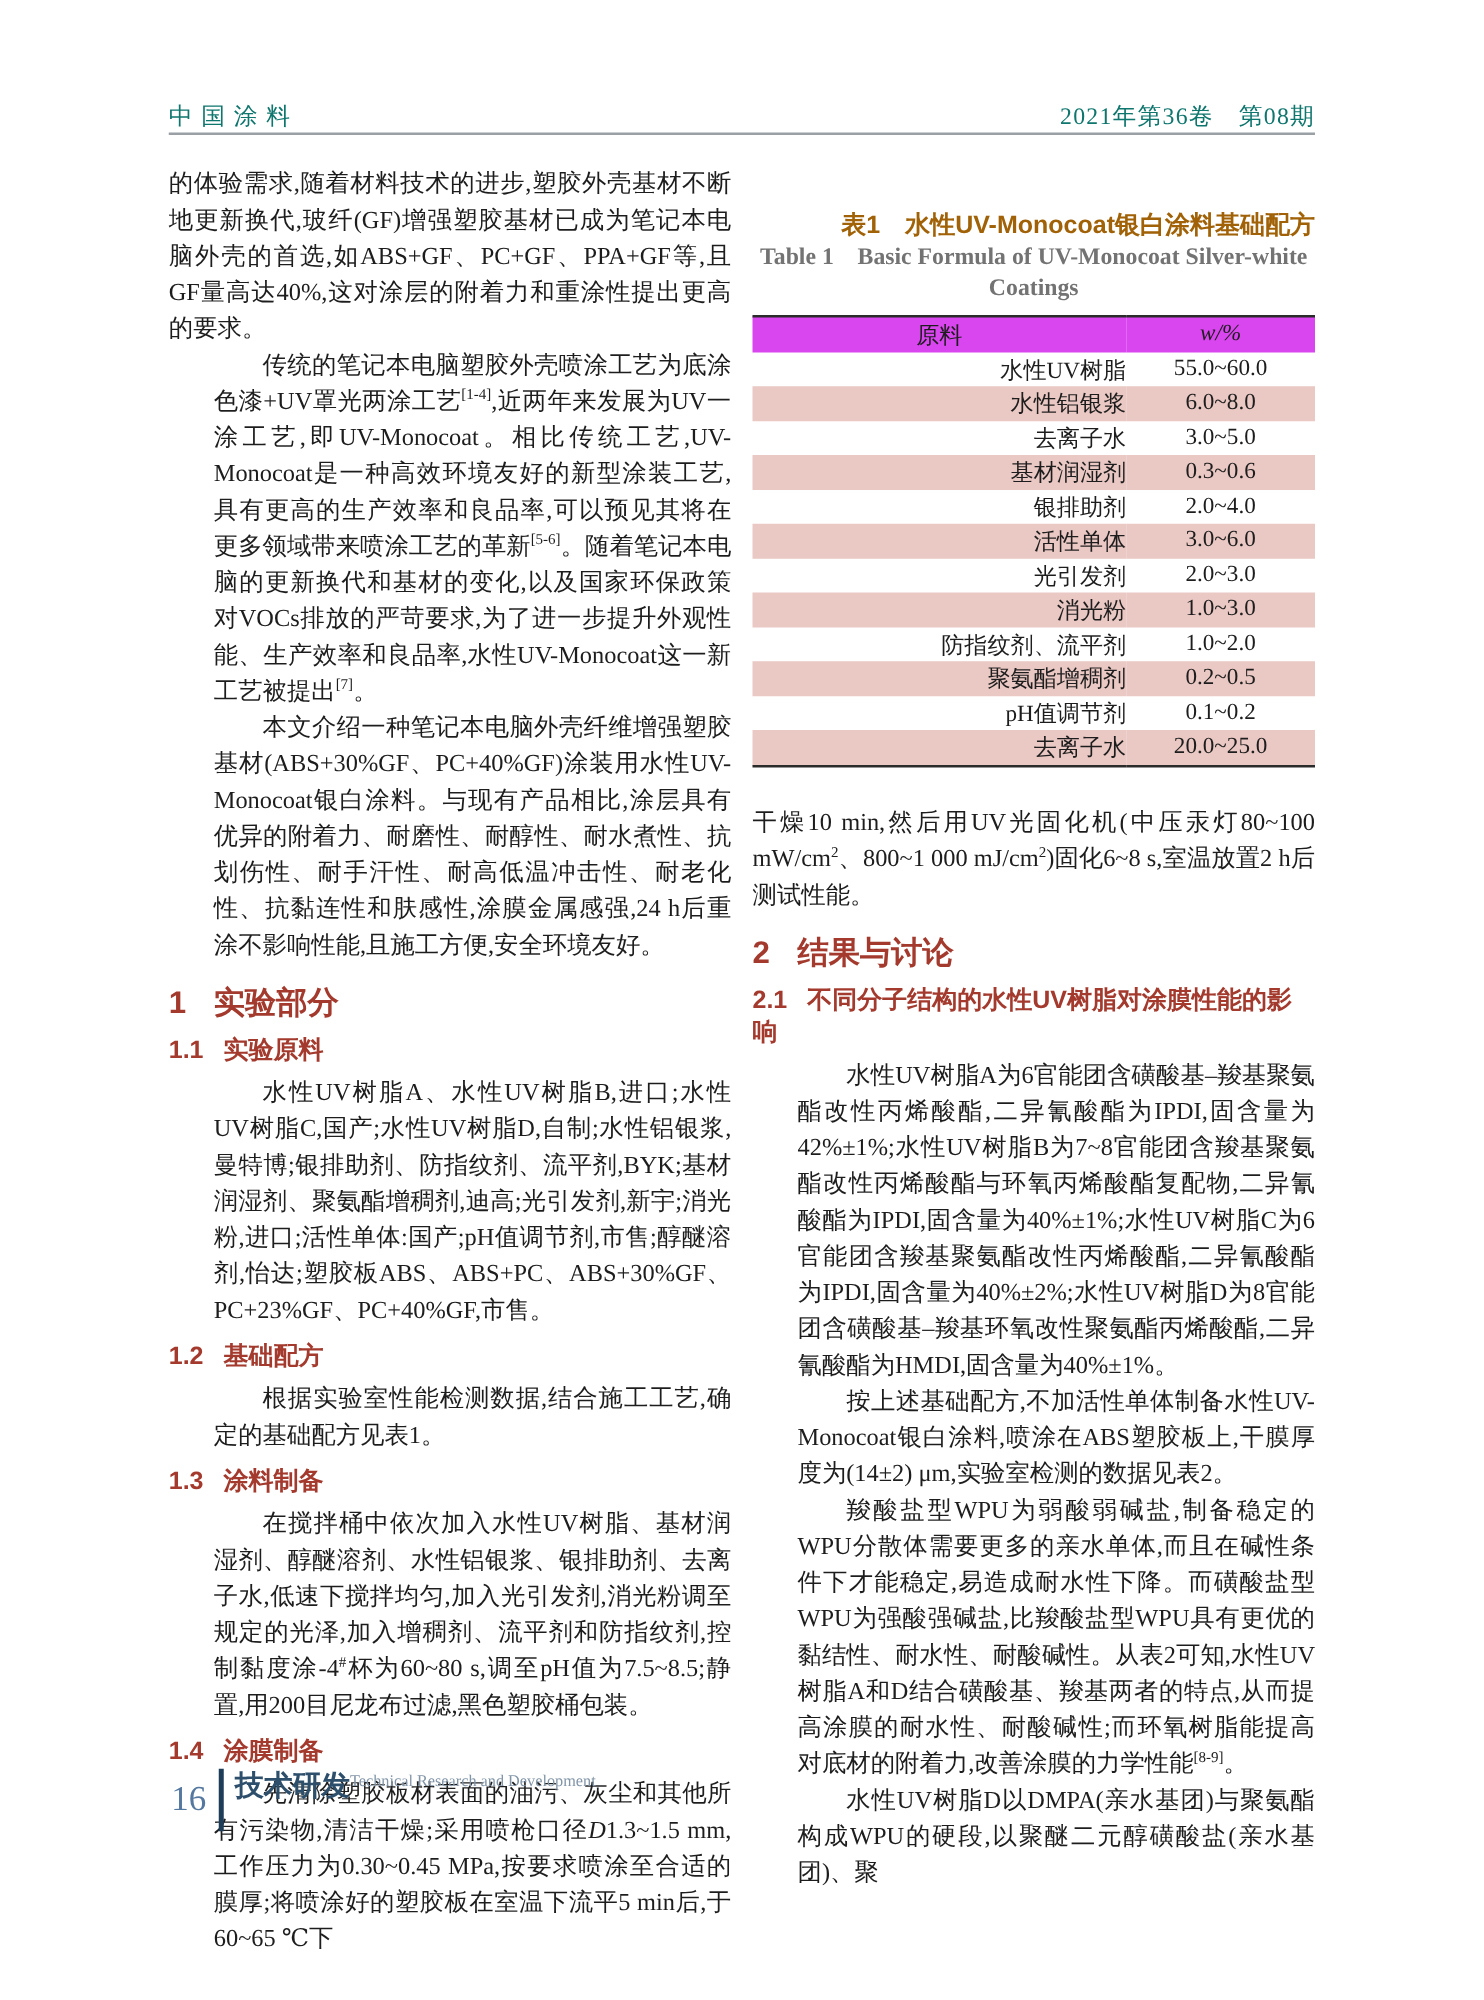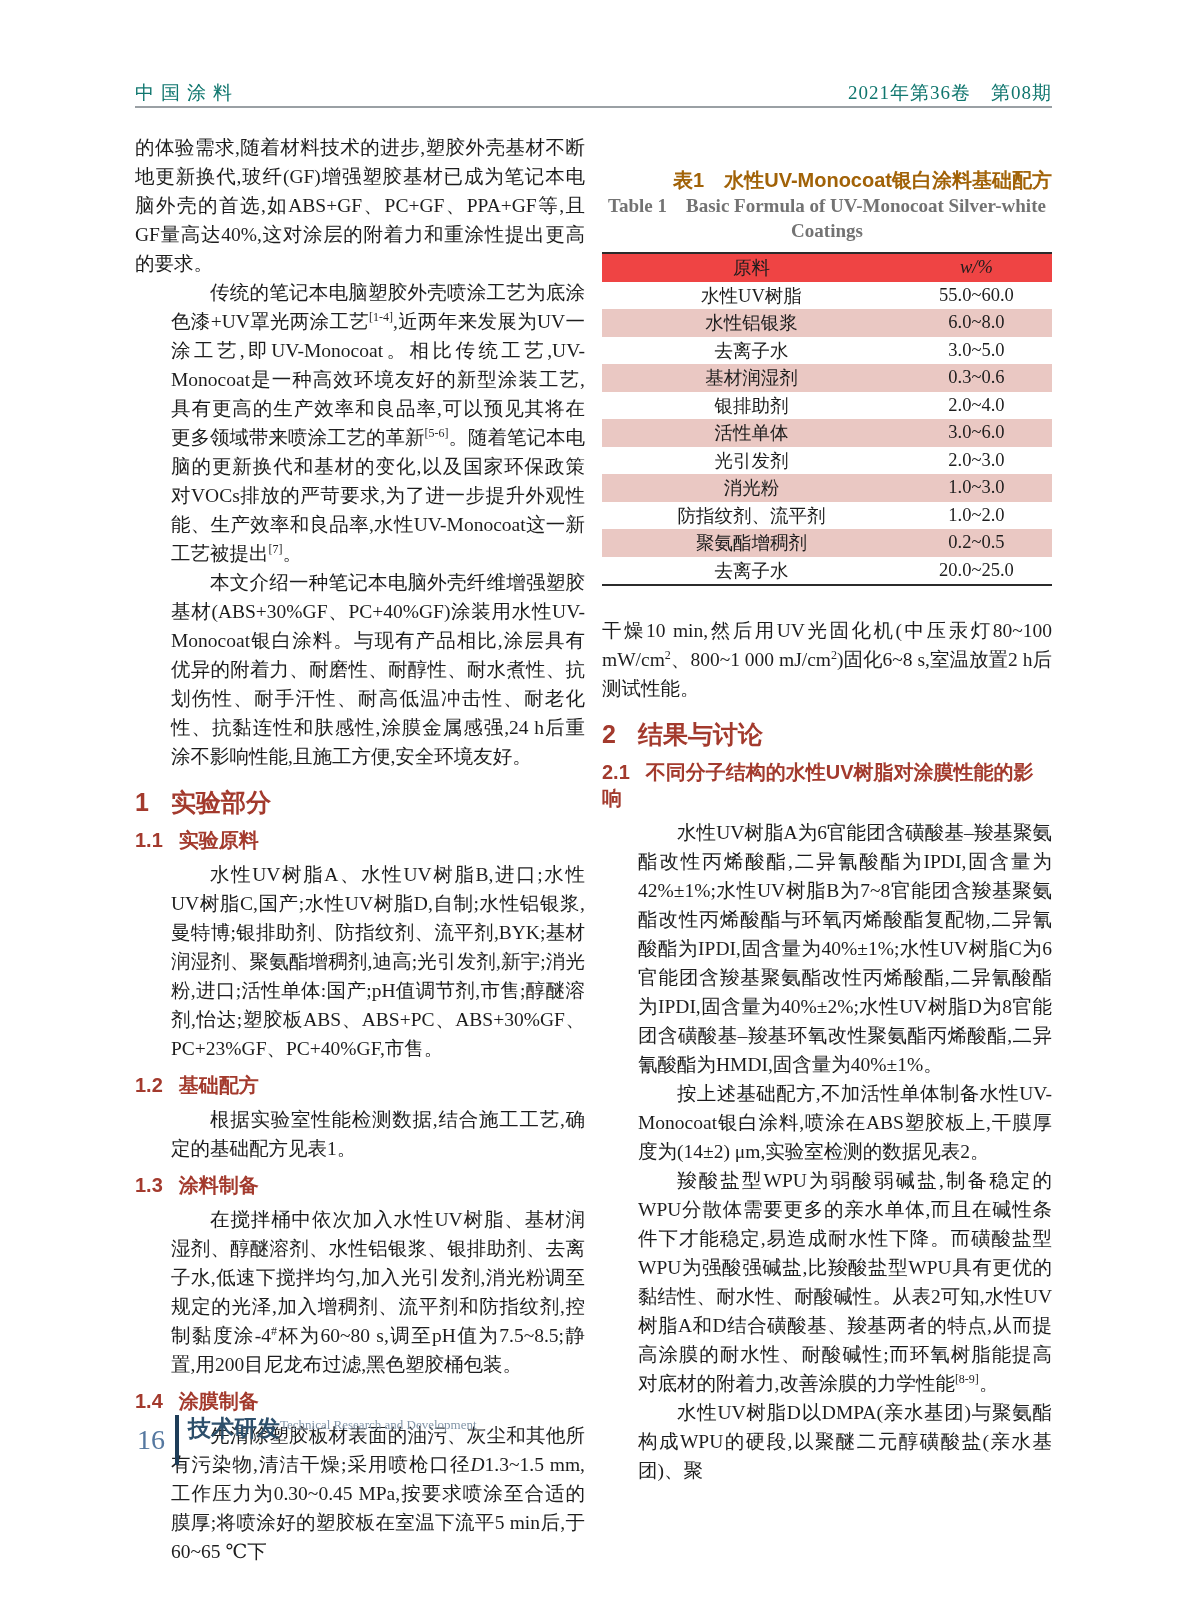--- a/index.html
+++ b/index.html
@@ -61,25 +61,25 @@
     font-weight:bold;font-size:19px;line-height:25px;color:#737373;
   }
   table.t1{
     width:100%;margin-top:9px;
     border-collapse:collapse;
     border-top:2px solid #2b2b2b;
     border-bottom:2px solid #2b2b2b;
     font-size:18.5px;
   }
   table.t1 th,table.t1 td{height:27.5px;padding:0;font-weight:normal;}
-  table.t1 thead tr{background:#ef4444;}
+  table.t1 thead tr{background:#d946ef;}
   table.t1 tbody tr:nth-child(even){background:#eac8c3;}
   th.c-name{text-align:center;}
   th.c-val{text-align:center;font-style:italic;}
-  td.c-name{text-align:center;padding-left:38px;}
+  td.c-name{text-align:right;padding-left:38px;}
   td.c-val{text-align:center;}
   
   .page-footer{
     position:absolute;left:137px;top:1415px;
     display:flex;align-items:stretch;
   }
   .folio{
     align-self:flex-end;
     font-size:28px;line-height:50px;color:#5578a0;
     margin-right:10px;
@@ -168,20 +168,24 @@
               </tr>
               <tr>
                 <td class="c-name">防指纹剂、流平剂</td>
                 <td class="c-val">1.0~2.0</td>
               </tr>
               <tr>
                 <td class="c-name">聚氨酯增稠剂</td>
                 <td class="c-val">0.2~0.5</td>
               </tr>
               <tr>
+                <td class="c-name">pH值调节剂</td>
+                <td class="c-val">0.1~0.2</td>
+              </tr>
+              <tr>
                 <td class="c-name">去离子水</td>
                 <td class="c-val">20.0~25.0</td>
               </tr>
             </tbody>
         </table>
       </div>
       <div>
           <p class="para"><span>干燥10 min,然后用UV光固化机(中压汞灯80~100 mW/cm</span><sup>2</sup><span>、800~1 000 mJ/cm</span><sup>2</sup><span>)固化6~8 s,室温放置2 h后测试性能。</span></p>
           <div class="sec-h1"><span class="h-num">2</span><span class="h-title">结果与讨论</span></div>
           <div class="sec-h2"><span class="h-num">2.1</span><span class="h-title">不同分子结构的水性UV树脂对涂膜性能的影响</span></div>

